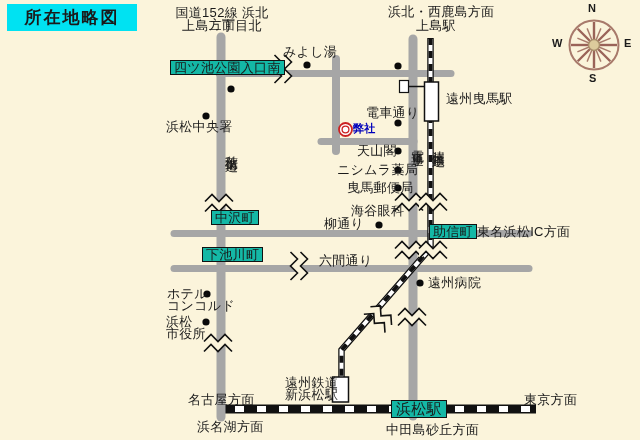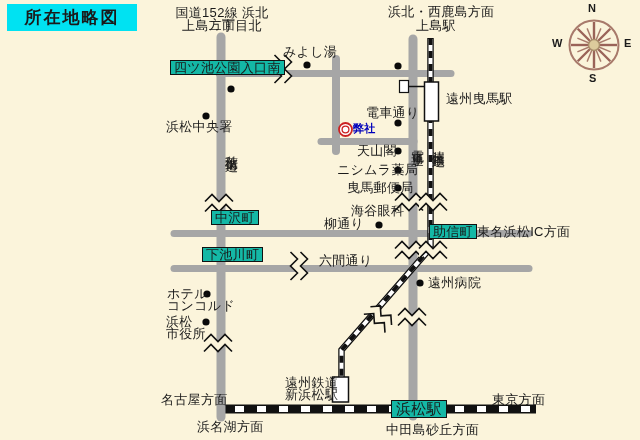--- a/index.html
+++ b/index.html
@@ -131,23 +131,23 @@
       <circle r="5.5" fill="#DCCB9C" stroke="#A98F6D" stroke-width="1.5"></circle>
     </g>
   </svg>
 
   <div class="lb title" style="left:7px;top:4px;">所在地略図</div>
 
   <div class="lb ctr" style="left:170px;top:7px;width:104px;">国道152線 浜北方面</div>
   <div class="lb ctr" style="left:170px;top:20px;width:104px;">上島二丁目北</div>
   <div class="lb" style="left:388px;top:6px;">浜北・西鹿島方面</div>
   <div class="lb" style="left:477px;top:226px;text-align:right;">東名浜松IC方面</div>
-  <div class="lb" style="left:161px;top:394px;">名古屋方面</div>
+  <div class="lb" style="left:188px;top:394px;">名古屋方面</div>
   <div class="lb" style="left:197px;top:421px;">浜名湖方面</div>
-  <div class="lb" style="left:492px;top:394px;">東京方面</div>
+  <div class="lb" style="left:524px;top:394px;">東京方面</div>
   <div class="lb" style="left:386px;top:424px;">中田島砂丘方面</div>
 
   <div class="lb" style="left:416px;top:20px;">上島駅</div>
   <div class="lb" style="left:446px;top:93px;">遠州曳馬駅</div>
   <div class="lb" style="left:285px;top:377px;">遠州鉄道
 新浜松駅</div>
   <div class="lb boxed sta-box" style="left:355px;top:400px;">浜松駅</div>
 
   <div class="lb vert" style="left:226px;top:145px;">秋葉街道</div>
   <div class="lb vert" style="left:412px;top:140px;">電車通り</div>

